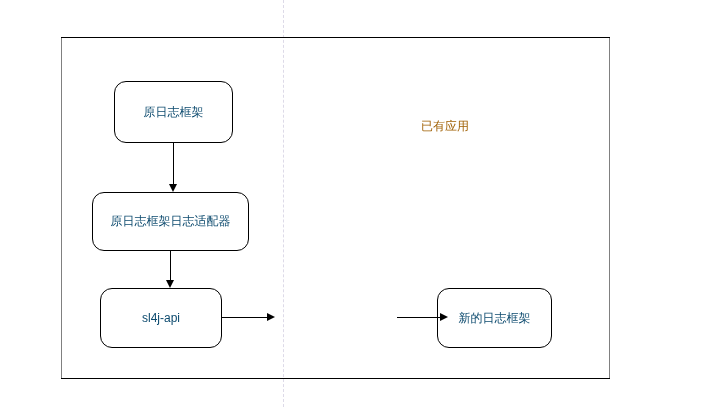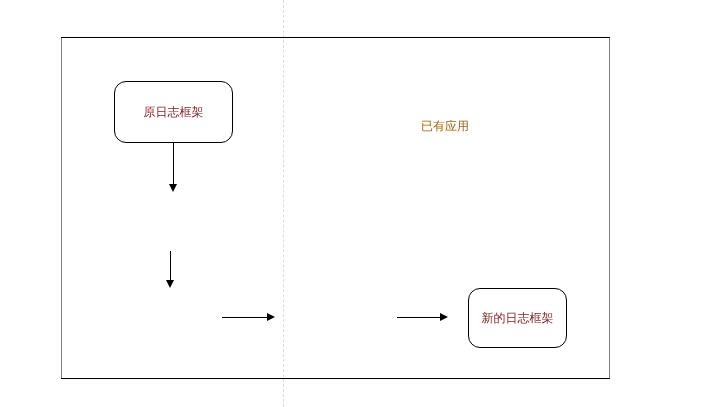--- a/index.html
+++ b/index.html
@@ -81,31 +81,31 @@
   .node {
     position: absolute;
     box-sizing: border-box;
     border: 1px solid #000000;
     border-radius: 12px;
     background: #ffffff;
     display: flex;
     align-items: center;
     justify-content: center;
     font-size: 12px;
-    color: #7f1d1d;
+    color: #0c4a6e;
     line-height: 15px;
     text-align: center;
     white-space: nowrap;
   }
 
   #node-origin-framework   { left: 114px; top: 81px;  width: 119px; height: 62px; }
   #node-origin-adapter     { left: 92px;  top: 192px; width: 157px; height: 59px; }
   #node-slf4j-api          { left: 100px; top: 288px; width: 122px; height: 60px; }
   #node-new-bridge         { left: 275px; top: 288px; width: 122px; height: 60px; }
-  #node-new-framework      { left: 468px; top: 288px; width: 99px; height: 60px; }
+  #node-new-framework      { left: 437px; top: 288px; width: 115px; height: 60px; }
 
   
   .conn-line {
     position: absolute;
     background: #000000;
   }
   .conn-v { width: 1px; }
   .conn-h { height: 1px; }
 
   
@@ -147,21 +147,23 @@
 <div id="canvas">
 
   <div class="page-guide"></div>
 
   <div class="group-box"></div>
 
   <div class="group-label">已有应用</div>
 
   <div class="node" id="node-origin-framework">原日志框架</div>
 
+  <div class="node" id="node-origin-adapter">原日志框架日志适配器</div>
 
+  <div class="node" id="node-slf4j-api">sl4j-api</div>
 
 
   <div class="node" id="node-new-framework">新的日志框架</div>
 
   <div class="conn-line conn-v" id="edge1-line"></div>
   <div class="arrowhead arrow-down" id="edge1-head"></div>
 
   <div class="conn-line conn-v" id="edge2-line"></div>
   <div class="arrowhead arrow-down" id="edge2-head"></div>
 

